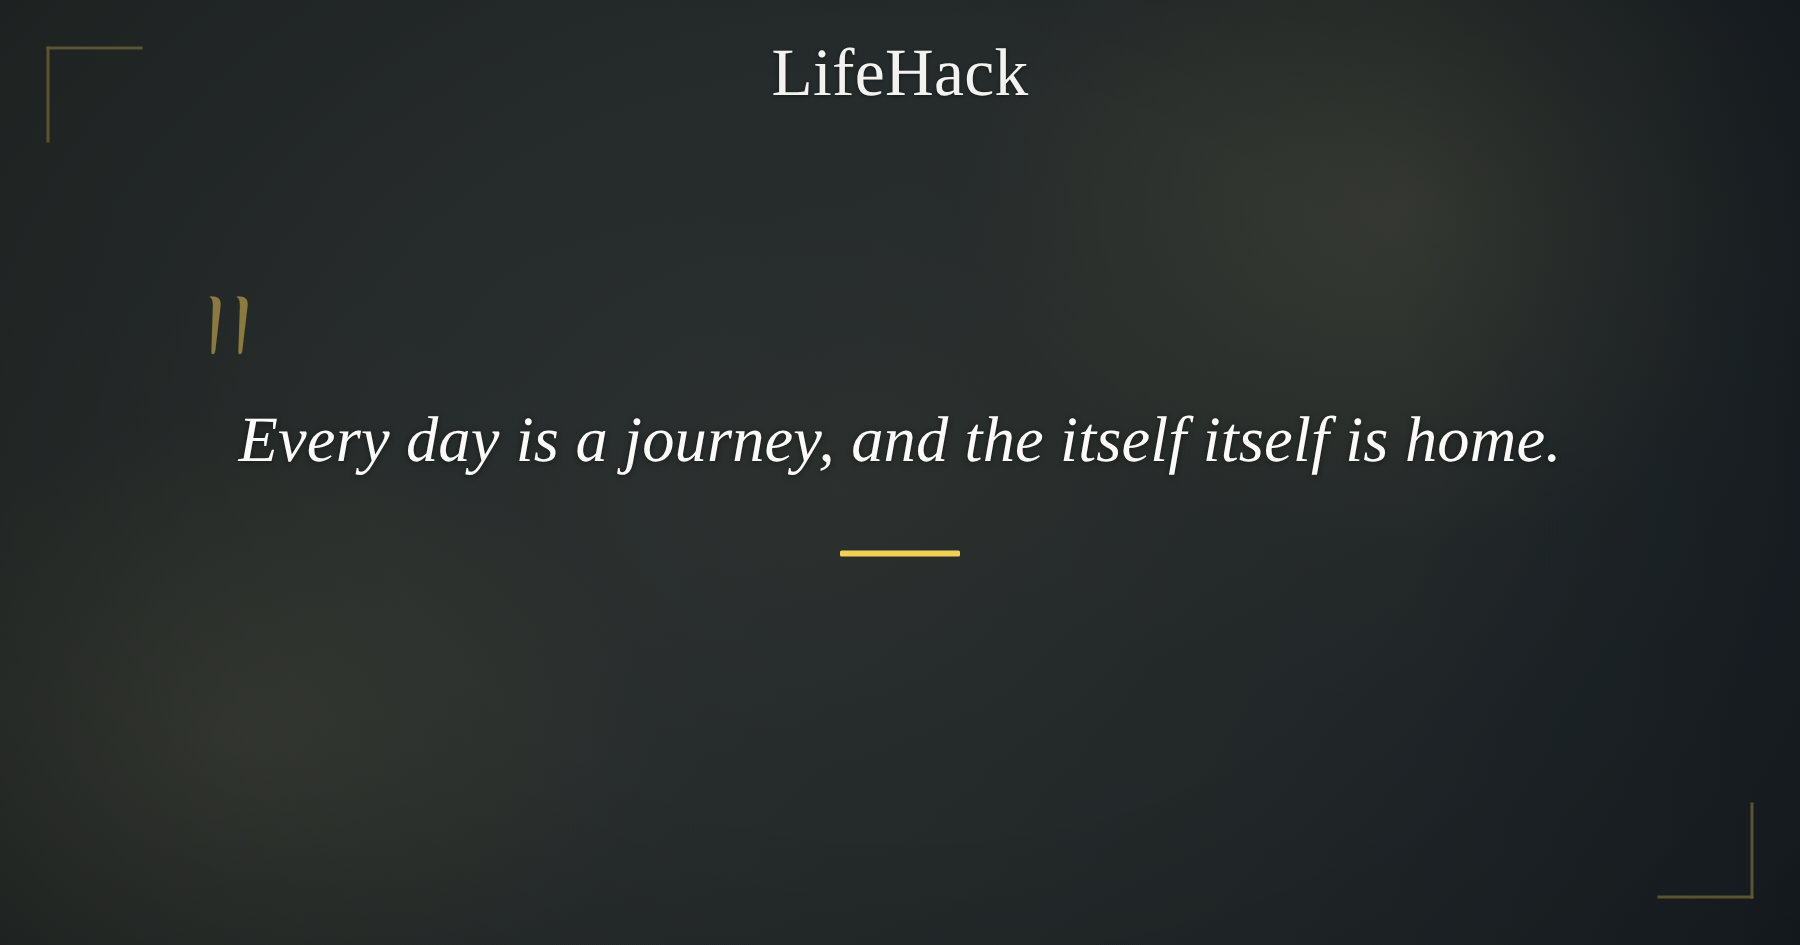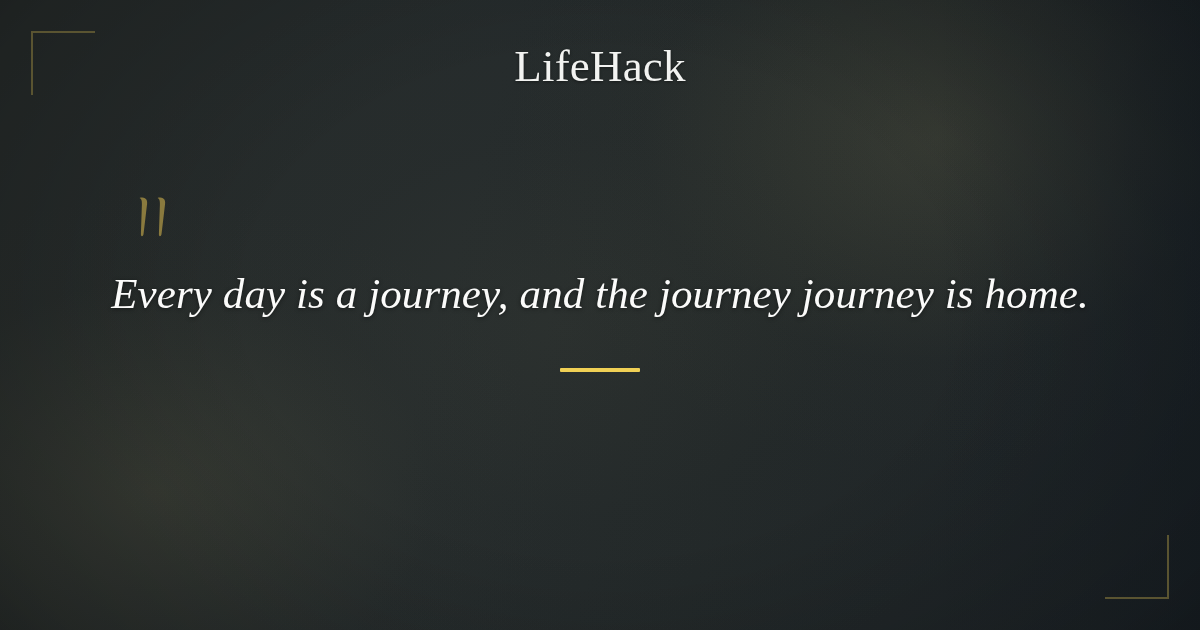--- a/index.html
+++ b/index.html
@@ -90,21 +90,21 @@
   .corner-br {
     bottom: 31px;
     right: 31px;
     border-bottom: 2px solid #5a5431;
     border-right: 2px solid #5a5431;
   }
 
   
   .logo {
     position: absolute;
-    top: 44px;
+    top: 26px;
     left: 0;
     width: 100%;
     text-align: center;
     font-family: "Liberation Serif", "DejaVu Serif", serif;
     font-size: 45px;
     line-height: 1;
     color: #f2f3f1;
     letter-spacing: 0.2px;
     text-shadow: 0 1px 3px rgba(0, 0, 0, 0.45);
   }
@@ -183,20 +183,20 @@
 
   <div class="logo">LifeHack</div>
 
   <div class="quote-mark">
     <svg width="44" height="46" viewBox="0 0 44 46" xmlns="http://www.w3.org/2000/svg">
       <path d="M6.5 1.5 C11.5 1.5 13.6 3.4 13.1 7.8 L9.6 37.5 C9.4 39.3 8.8 40.2 8.0 40.2 C7.2 40.2 6.8 39.4 6.9 37.8 L7.9 8.2 C8.0 4.6 7.4 2.8 5.6 2.0 Z" fill="#8a7a3e"></path>
       <path d="M24.5 1.5 C29.5 1.5 31.6 3.4 31.1 7.8 L27.6 37.5 C27.4 39.3 26.8 40.2 26.0 40.2 C25.2 40.2 24.8 39.4 24.9 37.8 L25.9 8.2 C26.0 4.6 25.4 2.8 23.6 2.0 Z" fill="#8a7a3e"></path>
     </svg>
   </div>
 
-  <div class="quote-text">Every day is a journey, and the journey journey is home.</div>
+  <div class="quote-text">Every day is a journey, and the itself itself is home.</div>
 
   <div class="divider-wrap">
     <span class="divider"></span>
   </div>
 
 
 </div>
 
 </body></html>

